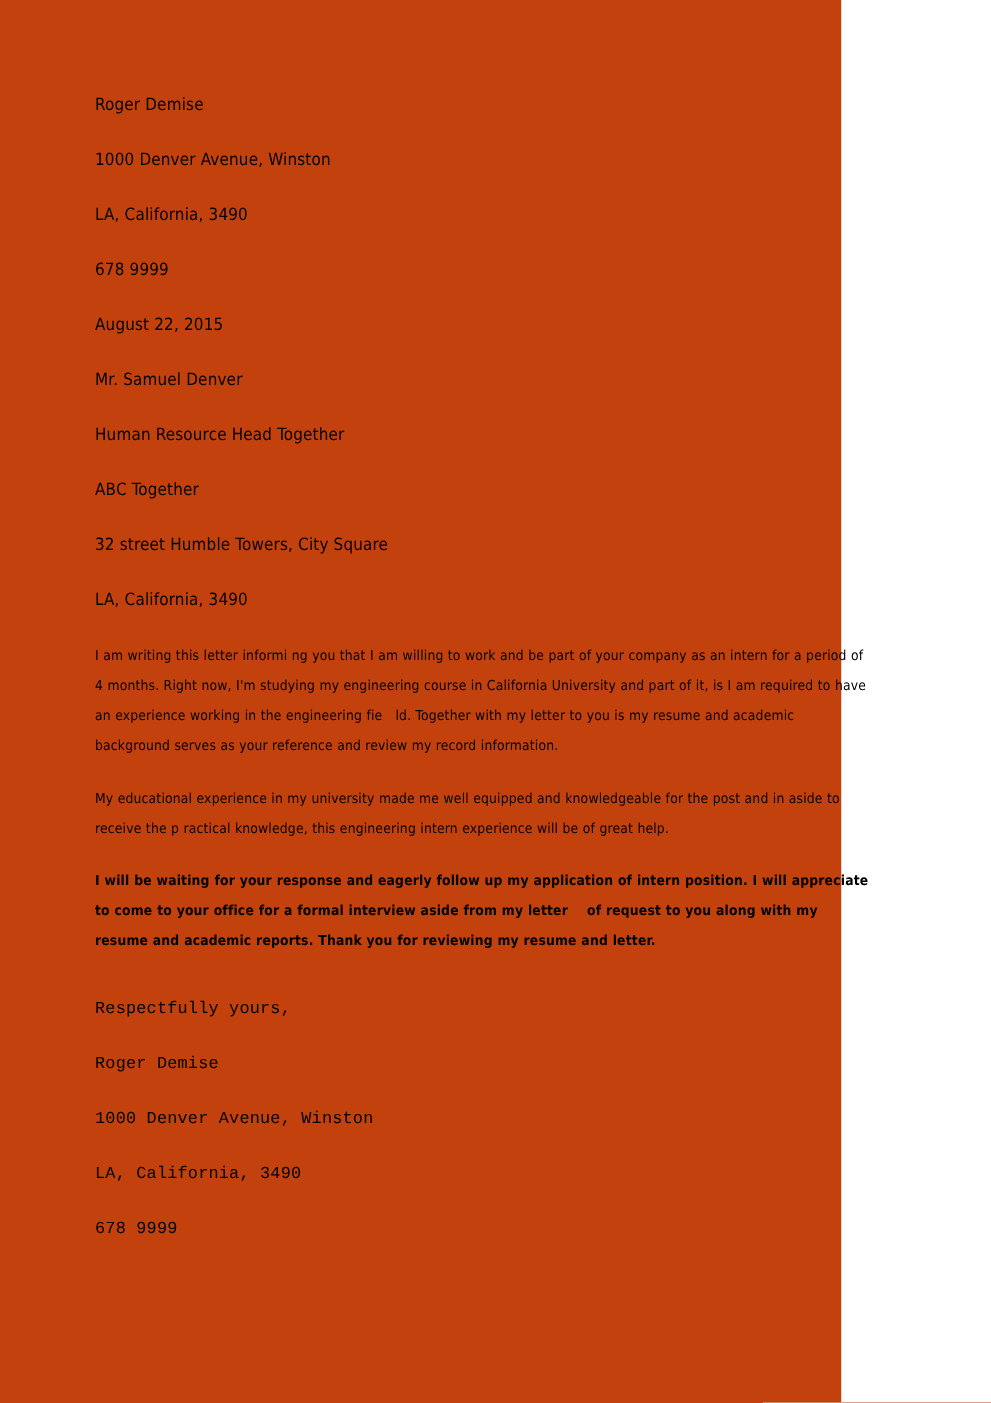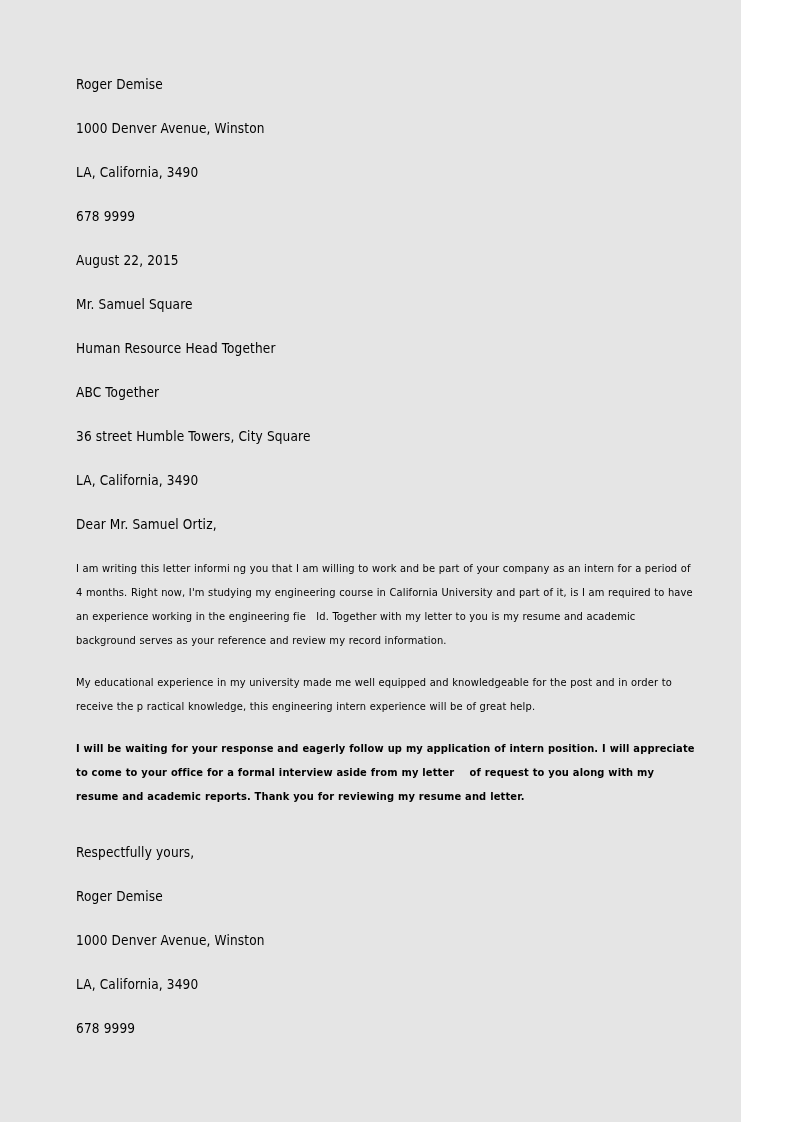--- a/index.html
+++ b/index.html
@@ -11,23 +11,23 @@
     width: 793px;
     height: 1122px;
     background: #ffffff;
     font-family: "Liberation Sans Narrow", "DejaVu Sans Condensed", "Liberation Sans", sans-serif;
     font-stretch: condensed;
     color: #000000;
     overflow: hidden;
   }
   .page {
     position: relative;
-    width: 741px;
+    width: 673px;
     height: 1122px;
-    background: #e5e5e5;
+    background: #c2410c;
     box-sizing: border-box;
   }
   .letter-body {
     position: absolute;
     left: 76px;
     top: 62px;
     width: 622px;
   }
 
   
@@ -44,49 +44,48 @@
     font-size: 11px;
     line-height: 24px;
     margin: 0;
     white-space: pre-wrap;
     letter-spacing: 0.15px;
     word-spacing: 0.2px;
   }
   .para-gap-1 { margin-top: 11px; }
   .para-gap-2 { margin-top: 18px; }
   .para-gap-3 { margin-top: 18px; font-weight: bold; }
-  .closing-gap { margin-top: 21px; }
+  .closing-gap { margin-top: 21px; font-family: Liberation Mono, monospace; }
 </style>
 </head>
 <body>
 
 <div class="page">
   <div class="letter-body">
 
     <div>
       <div class="addr-line">Roger Demise</div>
       <div class="addr-line">1000 Denver Avenue, Winston</div>
       <div class="addr-line">LA, California, 3490</div>
       <div class="addr-line">678 9999</div>
     </div>
 
     <div class="addr-line">August 22, 2015</div>
 
     <div>
-      <div class="addr-line">Mr. Samuel Square</div>
+      <div class="addr-line">Mr. Samuel Denver</div>
       <div class="addr-line">Human Resource Head Together</div>
       <div class="addr-line">ABC Together</div>
-      <div class="addr-line">36 street Humble Towers, City Square</div>
+      <div class="addr-line">32 street Humble Towers, City Square</div>
       <div class="addr-line">LA, California, 3490</div>
     </div>
 
-    <div class="addr-line">Dear Mr. Samuel Ortiz,</div>
 
     <p class="para para-gap-1">I am writing this letter informi ng you that I am willing to work and be part of your company as an intern for a period of 4 months. Right now, I'm studying my engineering course in California University and part of it, is I am required to have an experience working in the engineering fie   ld. Together with my letter to you is my resume and academic background serves as your reference and review my record information.</p>
-    <p class="para para-gap-2">My educational experience in my university made me well equipped and knowledgeable for the post and in order to receive the p ractical knowledge, this engineering intern experience will be of great help.</p>
+    <p class="para para-gap-2">My educational experience in my university made me well equipped and knowledgeable for the post and in aside to receive the p ractical knowledge, this engineering intern experience will be of great help.</p>
     <p class="para para-gap-3">I will be waiting for your response and eagerly follow up my application of intern position. I will appreciate to come to your office for a formal interview aside from my letter    of request to you along with my resume and academic reports. Thank you for reviewing my resume and letter.</p>
 
     <div class="closing-gap">
       <div class="addr-line">Respectfully yours,</div>
       <div class="addr-line">Roger Demise</div>
       <div class="addr-line">1000 Denver Avenue, Winston</div>
       <div class="addr-line">LA, California, 3490</div>
       <div class="addr-line">678 9999</div>
     </div>
 

